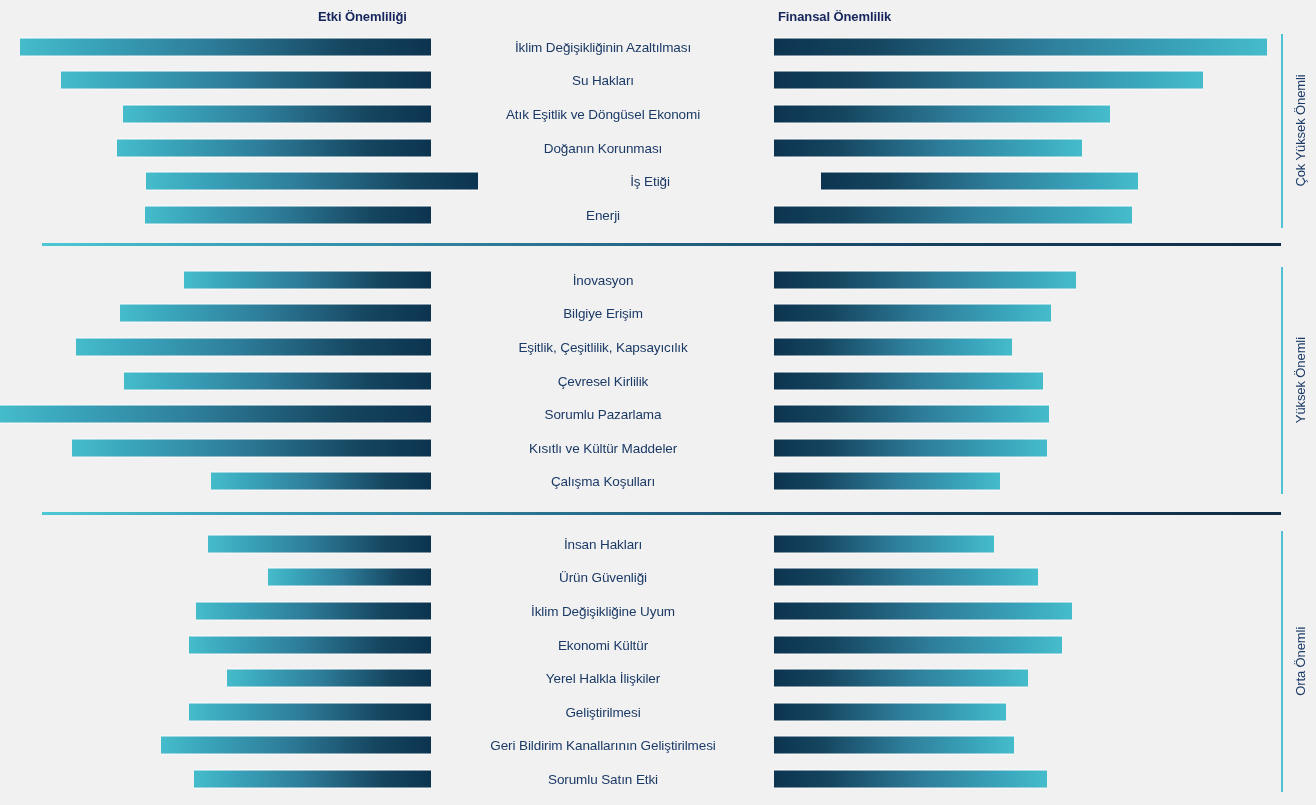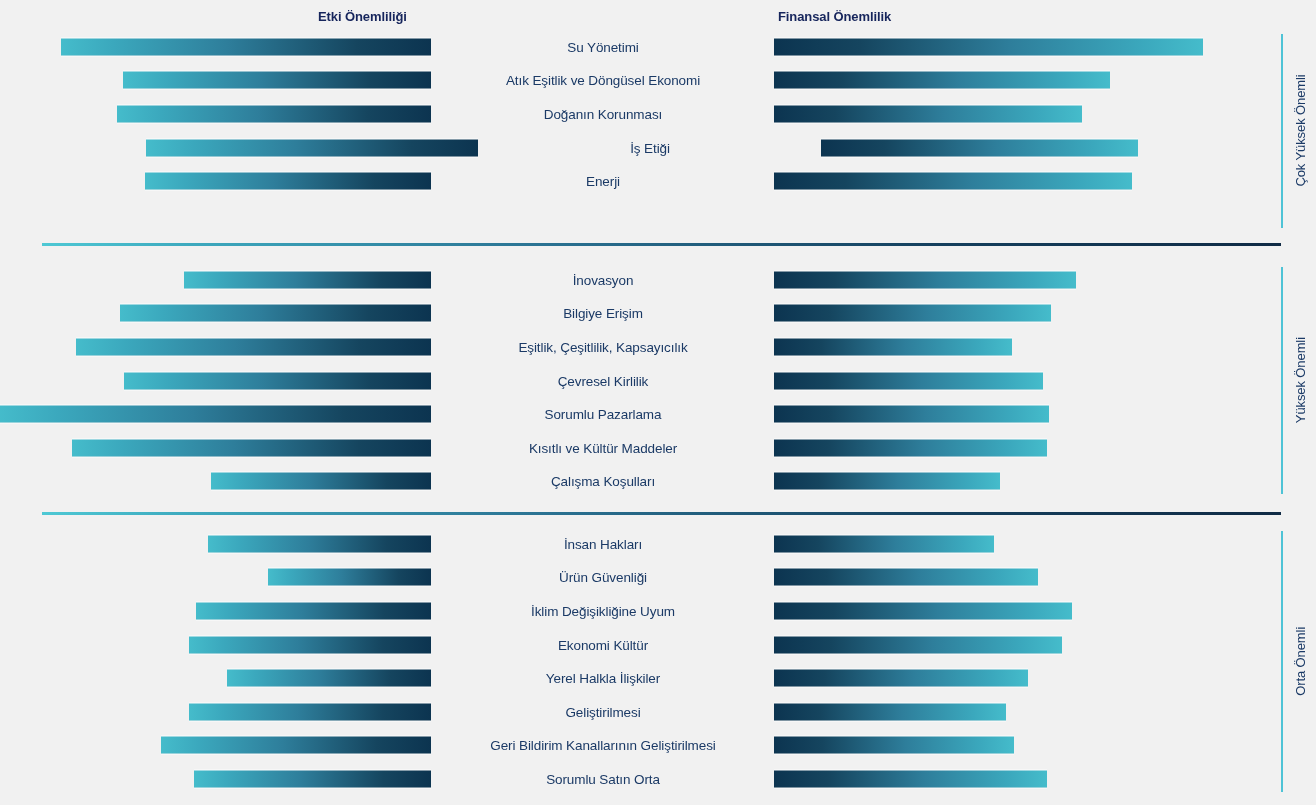--- a/index.html
+++ b/index.html
@@ -113,22 +113,27 @@
 
 <div id="chart">
 
   <div class="col-header hdr-impact">Etki Önemliliği</div>
 
   <div class="col-header hdr-financial">Finansal Önemlilik</div>
 
   <div id="sections-root">
       <div class="section" style="top: 30px; height: 201.6px;">
         <div class="row" style="height: 33.6px;">
+          <div class="bar bar-left" style="left: 20px; width: 411px;"></div>
+          <div class="row-label">İklim Değişikliğinin Azaltılması</div>
+          <div class="bar bar-right" style="left: 774px; width: 493px;"></div>
+        </div>
+        <div class="row" style="height: 33.6px;">
           <div class="bar bar-left" style="left: 61px; width: 370px;"></div>
-          <div class="row-label">Su Yönetimi</div>
+          <div class="row-label">Su Hakları</div>
           <div class="bar bar-right" style="left: 774px; width: 429px;"></div>
         </div>
         <div class="row" style="height: 33.6px;">
           <div class="bar bar-left" style="left: 123px; width: 308px;"></div>
           <div class="row-label">Atık Eşitlik ve Döngüsel Ekonomi</div>
           <div class="bar bar-right" style="left: 774px; width: 336px;"></div>
         </div>
         <div class="row" style="height: 33.6px;">
           <div class="bar bar-left" style="left: 117px; width: 314px;"></div>
           <div class="row-label">Doğanın Korunması</div>
@@ -213,21 +218,21 @@
           <div class="row-label">Geliştirilmesi</div>
           <div class="bar bar-right" style="left: 774px; width: 232px;"></div>
         </div>
         <div class="row" style="height: 33.6px;">
           <div class="bar bar-left" style="left: 161px; width: 270px;"></div>
           <div class="row-label">Geri Bildirim Kanallarının Geliştirilmesi</div>
           <div class="bar bar-right" style="left: 774px; width: 240px;"></div>
         </div>
         <div class="row" style="height: 33.6px;">
           <div class="bar bar-left" style="left: 194px; width: 237px;"></div>
-          <div class="row-label">Sorumlu Satın Orta</div>
+          <div class="row-label">Sorumlu Satın Etki</div>
           <div class="bar bar-right" style="left: 774px; width: 273px;"></div>
         </div>
       </div>
     </div>
 
 <div class="cat-line" style="top: 34px; height: 193.6px;"></div>
     <div class="cat-label" style="top: 34px; height: 193.6px;">Çok Yüksek Önemli</div>
     <div class="cat-line" style="top: 267px; height: 227.2px;"></div>
     <div class="cat-label" style="top: 267px; height: 227.2px;">Yüksek Önemli</div>
     <div class="cat-line" style="top: 531px; height: 260.8px;"></div>

